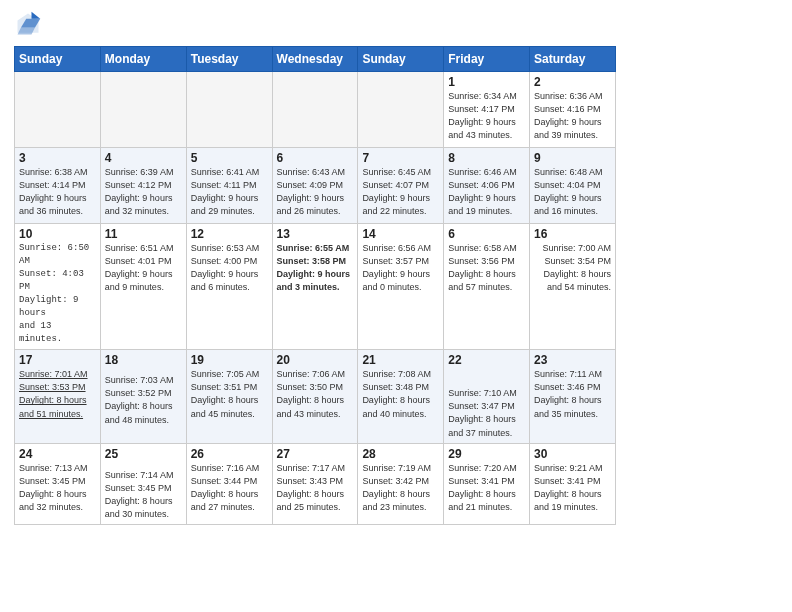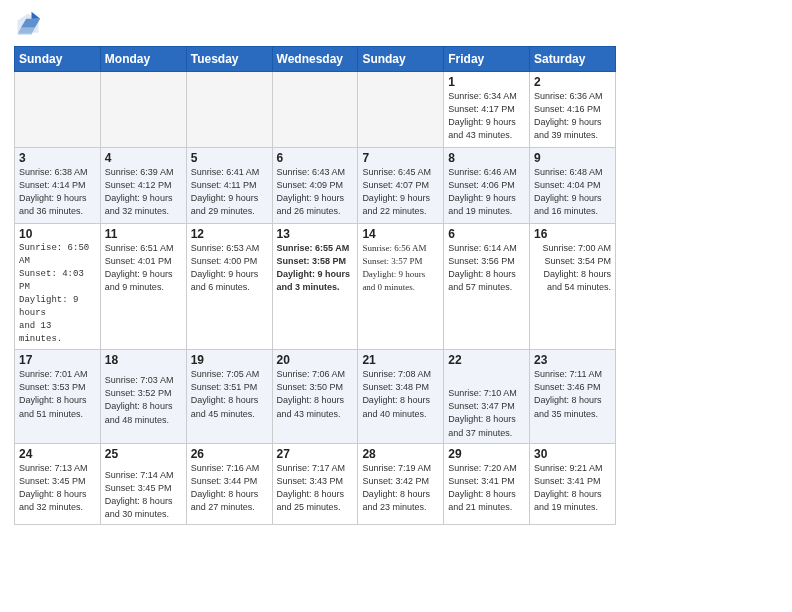--- a/index.html
+++ b/index.html
@@ -231,44 +231,44 @@
           </td>
           <td>
             <span class="day-number">13</span>
             <div class="day-info" style="white-space: pre-line; font-weight: bold;">Sunrise: 6:55 AM
 Sunset: 3:58 PM
 Daylight: 9 hours
 and 3 minutes.</div>
           </td>
           <td>
             <span class="day-number">14</span>
-            <div class="day-info" style="white-space: pre-line; font-family: Liberation Serif, serif;">Sunrise: 6:56 AM
+            <div class="day-info" style="white-space: pre-line;">Sunrise: 6:56 AM
 Sunset: 3:57 PM
 Daylight: 9 hours
 and 0 minutes.</div>
           </td>
           <td>
             <span class="day-number">6</span>
-            <div class="day-info" style="white-space: pre-line;">Sunrise: 6:14 AM
+            <div class="day-info" style="white-space: pre-line;">Sunrise: 6:58 AM
 Sunset: 3:56 PM
 Daylight: 8 hours
 and 57 minutes.</div>
           </td>
           <td>
             <span class="day-number">16</span>
             <div class="day-info" style="white-space: pre-line; text-align: right;">Sunrise: 7:00 AM
 Sunset: 3:54 PM
 Daylight: 8 hours
 and 54 minutes.</div>
           </td>
         </tr>
         <tr class="row-alt">
           <td>
             <span class="day-number">17</span>
-            <div class="day-info" style="white-space: pre-line;">Sunrise: 7:01 AM
+            <div class="day-info" style="white-space: pre-line; text-decoration: underline;">Sunrise: 7:01 AM
 Sunset: 3:53 PM
 Daylight: 8 hours
 and 51 minutes.</div>
           </td>
           <td>
             <span class="day-number">18</span>
             <div class="day-info" style="white-space: pre-line; margin-top: 7px;">Sunrise: 7:03 AM
 Sunset: 3:52 PM
 Daylight: 8 hours
 and 48 minutes.</div>

